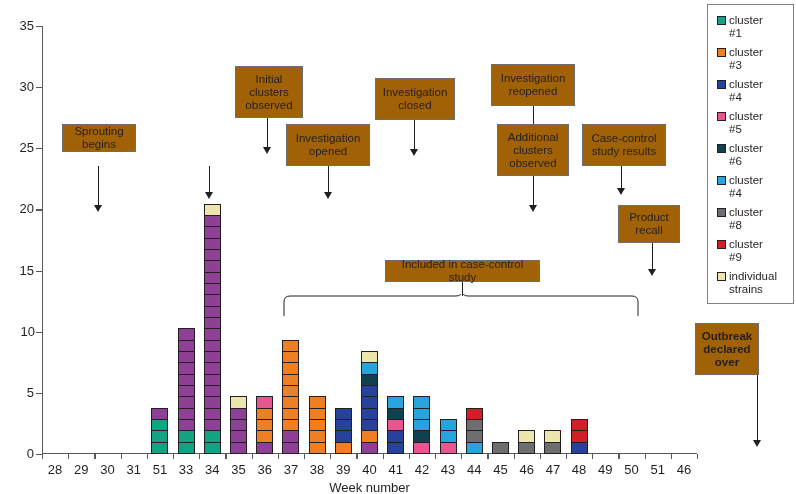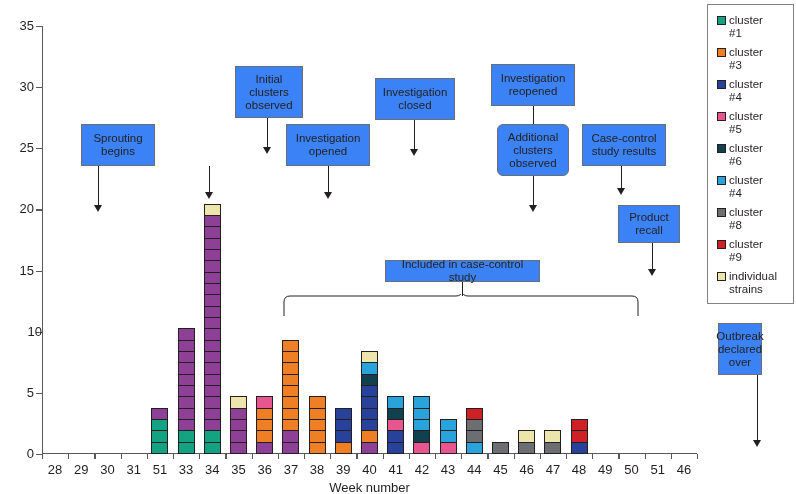--- a/index.html
+++ b/index.html
@@ -73,21 +73,21 @@
     box-sizing: border-box;
     border: 0.9px solid #231f20;
     margin-bottom: -0.9px;
   }
 
   
   .callout {
     position: absolute;
     box-sizing: border-box;
     border: 1px solid #6d6e71;
-    background: #3b82f6;
+    background: #a16207;
     font-size: 11.5px;
     line-height: 13px;
     color: #231f20;
     text-align: center;
     padding: 4px 5px;
     white-space: pre-line;
     display: flex;
     align-items: center;
     justify-content: center;
   }
@@ -318,21 +318,21 @@
           <div class="seg" style="background: rgb(40, 65, 154); height: 12.2286px;"></div>
           <div class="seg" style="background: rgb(207, 32, 39); height: 12.2286px;"></div>
           <div class="seg" style="background: rgb(207, 32, 39); height: 12.2286px;"></div>
         </div>
       </div>
   </div>
 
   <div id="y-tick-labels">
       <div class="y-tick-label" style="top: 446px; left: 4px; width: 30px; right: auto;">0</div>
       <div class="y-tick-label" style="top: 384.857px; left: 4px; width: 30px; right: auto;">5</div>
-      <div class="y-tick-label" style="top: 323.714px; left: 12px; width: 30px; right: auto;">10</div>
+      <div class="y-tick-label" style="top: 323.714px; left: 5px; width: 30px; right: auto;">10</div>
       <div class="y-tick-label" style="top: 262.571px; left: 4px; width: 30px; right: auto;">15</div>
       <div class="y-tick-label" style="top: 201.429px; left: 4px; width: 30px; right: auto;">20</div>
       <div class="y-tick-label" style="top: 140.286px; left: 4px; width: 30px; right: auto;">25</div>
       <div class="y-tick-label" style="top: 79.1429px; left: 4px; width: 30px; right: auto;">30</div>
       <div class="y-tick-label" style="top: 18px; left: 4px; width: 30px; right: auto;">35</div>
     </div>
   <div id="x-tick-labels">
       <div class="x-tick-label" style="left: 42.1px; width: 26px; top: 462px;">28</div>
       <div class="x-tick-label" style="left: 68.3px; width: 26px; top: 462px;">29</div>
       <div class="x-tick-label" style="left: 94.5px; width: 26px; top: 462px;">30</div>
@@ -355,21 +355,21 @@
       <div class="x-tick-label" style="left: 539.9px; width: 26px; top: 462px;">47</div>
       <div class="x-tick-label" style="left: 566.1px; width: 26px; top: 462px;">48</div>
       <div class="x-tick-label" style="left: 592.3px; width: 26px; top: 462px;">49</div>
       <div class="x-tick-label" style="left: 618.5px; width: 26px; top: 462px;">50</div>
       <div class="x-tick-label" style="left: 644.7px; width: 26px; top: 462px;">51</div>
       <div class="x-tick-label" style="left: 670.9px; width: 26px; top: 462px;">46</div>
     </div>
 
   <div class="x-axis-title" style="left:42px;top:480px;">Week number</div>
 
-  <div class="callout" style="left:62px; top:124px; width:74px; height:42px;margin-left:19px;">Sprouting
+  <div class="callout" style="left:62px; top:124px; width:74px; height:28px;">Sprouting
 begins</div>
   <div class="anno-line" style="left:98px; top:166px; height:42px;"></div>
   <div class="anno-arrow" style="left:94px; top:205px;"></div>
 
   <div class="anno-line" style="left:209px; top:166px; height:29px;"></div>
   <div class="anno-arrow" style="left:205px; top:192px;"></div>
 
   <div class="callout" style="left:235px; top:66px; width:68px; height:52px;">Initial
 clusters
 observed</div>
@@ -383,21 +383,21 @@
 
   <div class="callout" style="left:375px; top:78px; width:80px; height:42px;">Investigation
 closed</div>
   <div class="anno-line" style="left:414px; top:120px; height:32px;"></div>
   <div class="anno-arrow" style="left:410px; top:149px;"></div>
 
   <div class="callout" style="left:491px; top:64px; width:84px; height:42px;">Investigation
 reopened</div>
   <div class="anno-line" style="left:533px; top:106px; height:20px;"></div>
 
-  <div class="callout" style="left:497px; top:124px; width:72px; height:52px;border-radius:6px;">Additional
+  <div class="callout" style="left:497px; top:124px; width:72px; height:52px;">Additional
 clusters
 observed</div>
   <div class="anno-line" style="left:533px; top:176px; height:32px;"></div>
   <div class="anno-arrow" style="left:529px; top:205px;"></div>
 
   <div class="callout" style="left:582px; top:124px; width:84px; height:42px;">Case-control
 study results</div>
   <div class="anno-line" style="left:621px; top:166px; height:24px;"></div>
   <div class="anno-arrow" style="left:617px; top:188px;"></div>
 
@@ -407,21 +407,21 @@
   <div class="anno-arrow" style="left:648px; top:269px;"></div>
 
   <div class="callout" style="left:385px; top:260px; width:155px; height:22px;">Included in case-control study</div>
   <div class="anno-line" style="left:462px; top:282px; height:14px;"></div>
   <div class="bracket" style="left:283px; top:294px;">
     <svg width="356" height="22" viewBox="0 0 356 22">
       <path d="M1 22 L1 8 Q1 2 7 2 L173 2 Q179 2 179 -4 Q179 2 185 2 L349 2 Q355 2 355 8 L355 22" fill="none" stroke="#231f20" stroke-width="1"></path>
     </svg>
   </div>
 
-  <div class="callout" style="left:718px; top:323px; width:44px; height:52px;">Outbreak
+  <div class="callout" style="left:695px; top:323px; width:64px; height:52px;font-weight:bold;">Outbreak
 declared
 over</div>
   <div class="anno-line" style="left:757px; top:375px; height:68px;"></div>
   <div class="anno-arrow" style="left:753px; top:440px;"></div>
 
   <div class="legend">
     <div id="legend-rows">
         <div class="legend-row">
           <span class="legend-swatch" style="background: rgb(19, 163, 131);"></span>
           <span class="legend-label">cluster #1</span>

